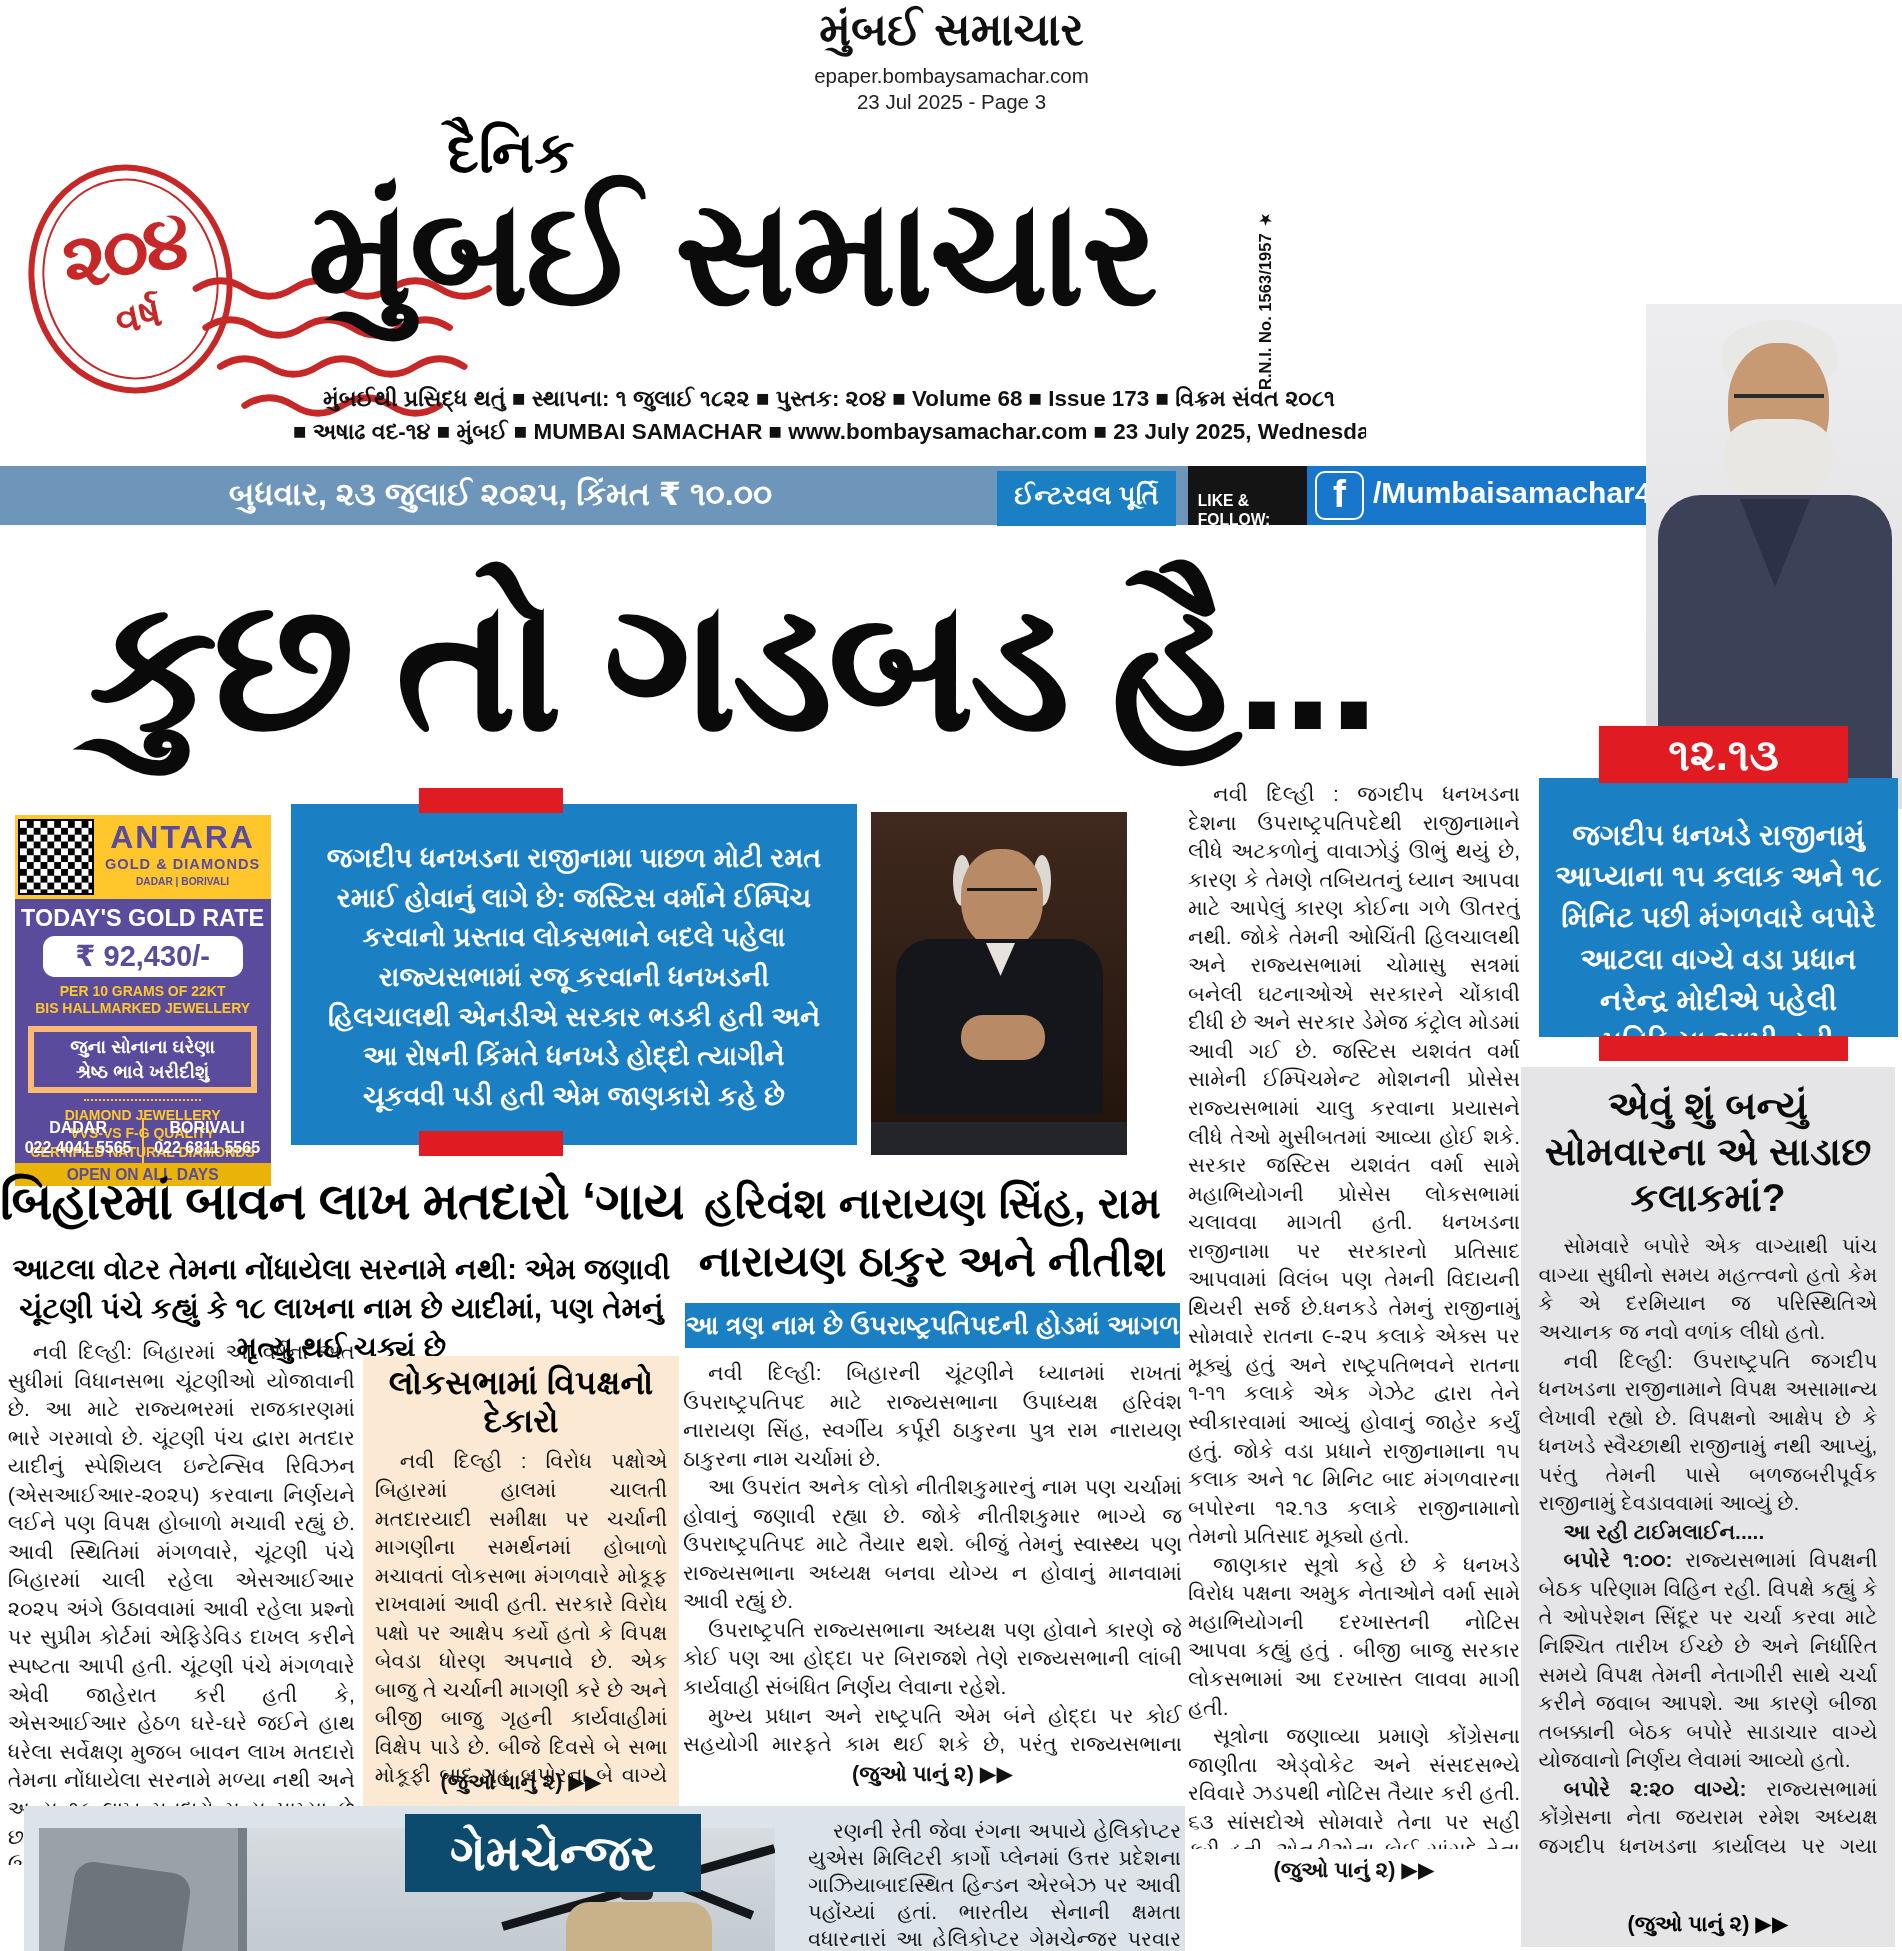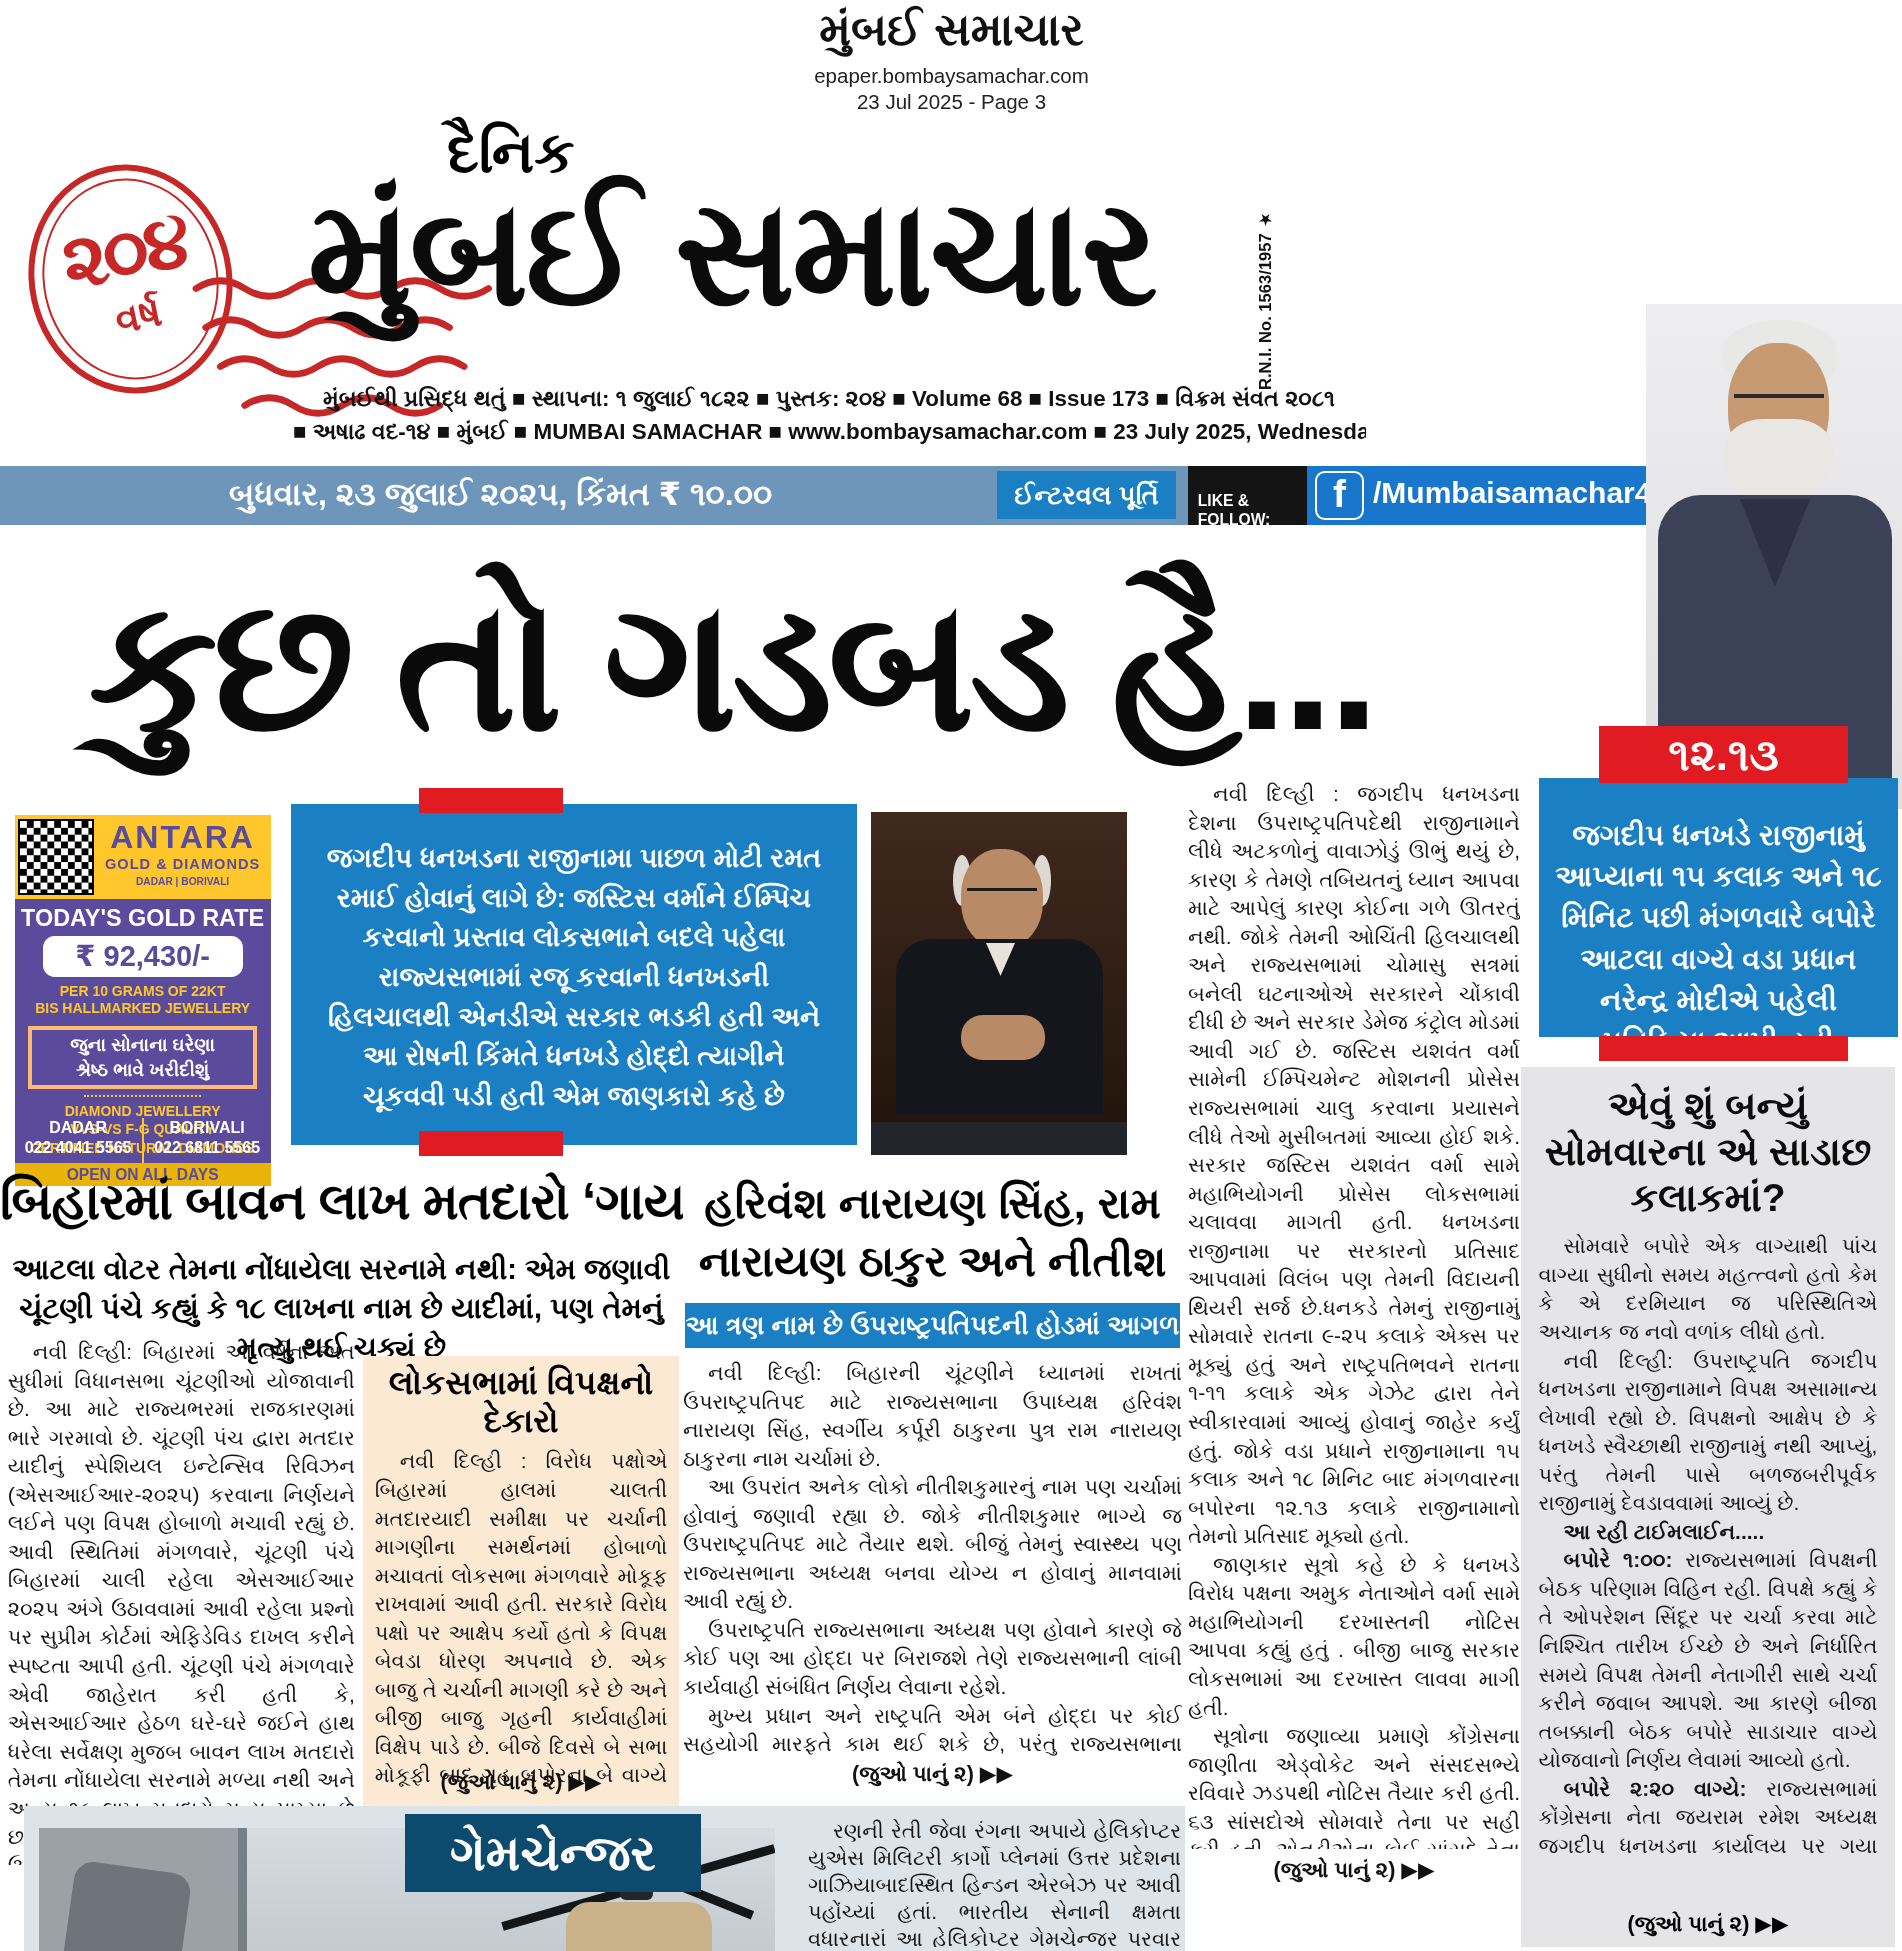--- a/index.html
+++ b/index.html
@@ -23,21 +23,21 @@
   .stamp-word{position:absolute;top:125px;left:0;width:100%;text-align:center;font-size:39px;font-weight:900;}
   .waves{left:191px;top:269px;}
   .edition{left:447px;top:119px;font-size:57px;font-weight:900;color:#000000;}
   .main-title{left:195px;top:142px;width:1073px;font-size:148px;line-height:222px;font-weight:900;letter-spacing:-2.9px;color:#0b0b0b;text-align:center;white-space:nowrap;}
   .rni{left:1256px;top:146px;height:244px;writing-mode:vertical-rl;transform:rotate(180deg);font-size:16.6px;font-weight:bold;color:#111;}
   .info1{left:322px;top:386px;width:1014px;font-size:22.4px;font-weight:bold;color:#111;}
   .info2{left:293px;top:419px;width:1073px;font-size:22.4px;font-weight:bold;color:#111;}
   
   .date-bar{left:0;top:466px;width:1650px;height:59px;background:#6e95ba;}
   .date-price{left:8px;top:475px;width:985px;font-size:32px;font-weight:bold;}
-  .supp-box{left:997px;top:471px;width:179px;height:48px;background:#1b7fc4;font-size:26px;font-weight:bold;line-height:49px;}
+  .supp-box{left:997px;top:471px;width:179px;height:55px;background:#1b7fc4;font-size:26px;font-weight:bold;line-height:49px;}
   .likefollow{left:1188px;top:466px;width:119px;height:59px;background:#141414;color:#fff;font-size:15.6px;font-weight:900;line-height:1.2;padding-top:26px;box-sizing:border-box;padding-left:9.8px;}
   .fb-strip{left:1307px;top:466px;width:343px;height:59px;background:#1877cb;}
   .fb-icon{left:1315px;top:471px;width:49px;height:49px;background:#1877cb;border:2.9px solid #fff;border-radius:9.8px;box-sizing:border-box;color:#fff;font-size:39px;font-weight:900;line-height:41px;text-align:center;}
   .fb-handle{left:1373px;top:476px;width:273px;font-size:30px;font-weight:900;}
   
   .modi{left:1646px;top:304px;width:256px;height:505px;background:linear-gradient(#ededef,#dfdfe2);}
   .modi .hair{position:absolute;left:76px;top:15.6px;width:115px;height:64px;background:#e8e8e6;border-radius:50% 50% 30% 30%;}
   .modi .face{position:absolute;left:82px;top:39px;width:101px;height:129px;background:#c79a74;border-radius:46%;}
   .modi .glasses{position:absolute;left:88px;top:90px;width:90px;height:19.5px;border-top:4.9px solid #2a2a2a;}
   .modi .beard{position:absolute;left:78px;top:115px;width:109px;height:84px;background:#e9e7e3;border-radius:36% 36% 50% 50%;}
@@ -60,21 +60,21 @@
   .ad{left:14.6px;top:815px;width:256px;height:371px;background:#5a4b9c;overflow:hidden;}
   .ad-head{position:absolute;left:0;top:0;width:100%;height:84px;background:#ffc72c;}
   .ad-qr{position:absolute;left:3.9px;top:3.9px;width:76px;height:76px;background:repeating-conic-gradient(#000 0% 25%,#fff 0% 50%) 0 0/13.7px 13.7px;border:2.9px solid #000;box-sizing:border-box;}
   .ad-brand{position:absolute;left:86px;top:5.9px;width:164px;text-align:center;color:#5a4b9c;}
   .ad-brand-name{font-size:32px;font-weight:900;letter-spacing:2px;line-height:1;}
   .ad-brand-sub{font-size:14.6px;font-weight:900;letter-spacing:1px;margin-top:2.9px;}
   .ad-brand-loc{font-size:10.2px;font-weight:900;margin-top:3.9px;}
   .ad-rate-label{margin-top:90px;font-size:23.4px;font-weight:900;}
   .ad-pill{margin:3.9px auto 0;width:200px;height:41px;background:#fff;border-radius:11.7px;color:#5a4b9c;font-size:29px;font-weight:900;line-height:41px;text-align:center;}
   .ad-note{margin-top:5.9px;font-size:14px;font-weight:900;color:#ffc72c;line-height:1.25;}
-  .ad-gujbox{margin:7.8px 13.7px 0;border:4px solid #fdba74;padding:3.9px 2px;font-size:18.5px;font-weight:bold;line-height:1.3;}
+  .ad-gujbox{margin:7.8px 13.7px 0;border:6px solid #fdba74;padding:3.9px 2px;font-size:18.5px;font-weight:bold;line-height:1.3;}
   .ad-div{margin:5.9px auto 0;width:117px;border-top:2.9px dotted #ffc72c;}
   .ad-diamond{margin-top:4.9px;font-size:14px;font-weight:900;color:#ffc72c;line-height:1.3;}
   .ad-contacts{position:absolute;left:0;bottom:23.4px;width:100%;height:45px;display:flex;color:#fff;}
   .ad-contact{flex:1;text-align:center;font-size:16px;font-weight:900;line-height:1.3;}
   .ad-contact+.ad-contact{border-left:2px solid #ffc72c;}
   .ad-open{position:absolute;left:0;bottom:0;width:100%;height:23.4px;background:#eab308;color:#5a4b9c;font-size:15.6px;font-weight:900;line-height:23.4px;}
   
   .lead-box{left:291px;top:804px;width:566px;height:341px;background:#1b7fc4;z-index:2;}
   .lead-text{padding:35px 33px 0;font-size:27px;font-weight:bold;line-height:1.47;}
   .tab{width:144px;height:25px;background:#e01b22;z-index:3;}

